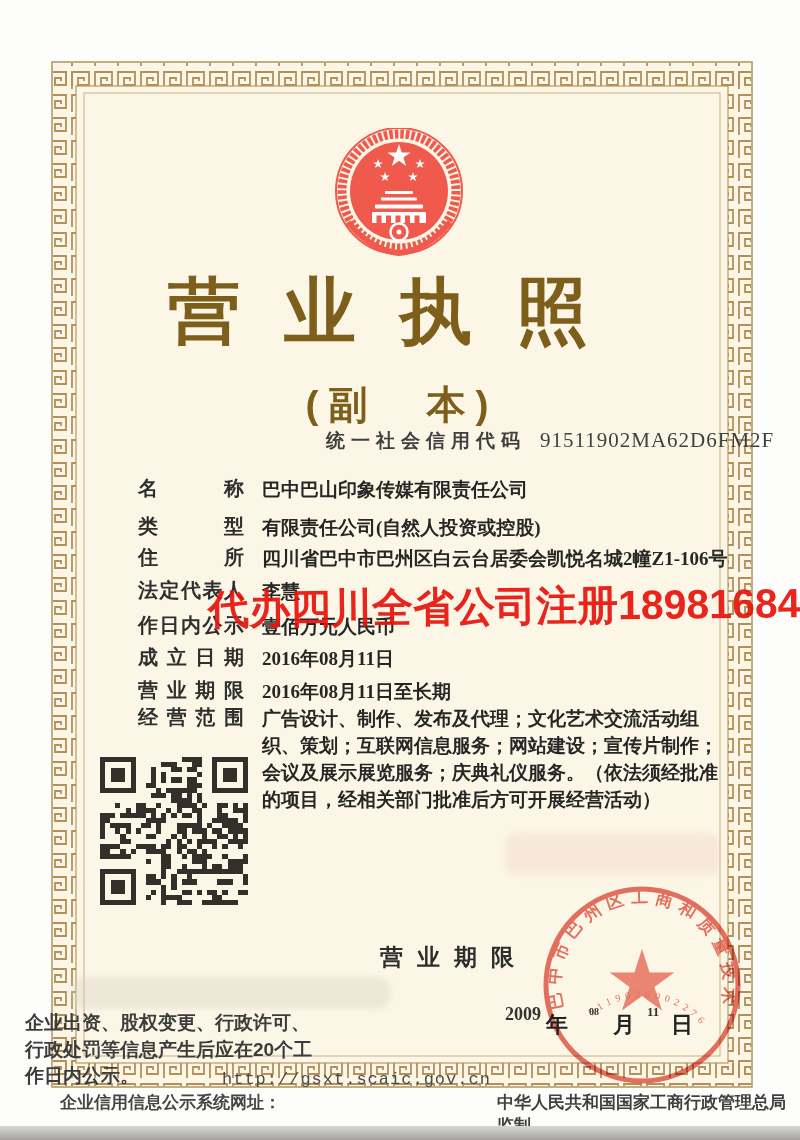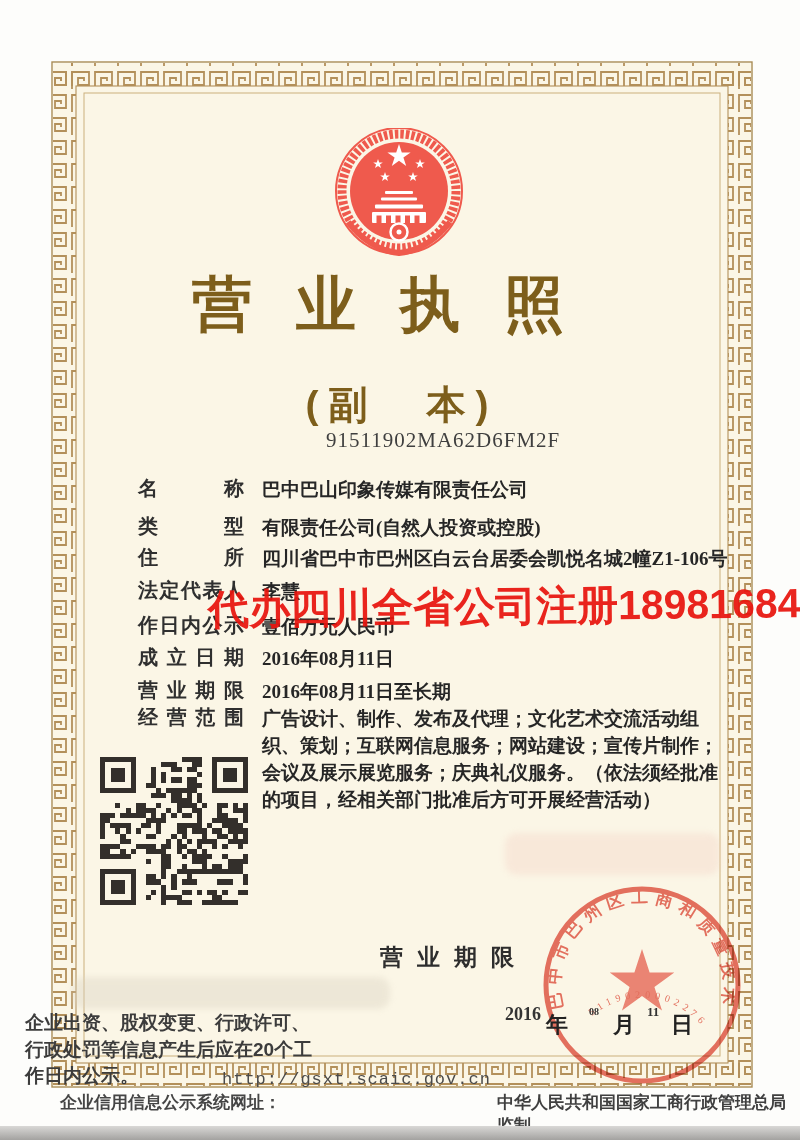--- a/index.html
+++ b/index.html
@@ -8,21 +8,21 @@
   svg{display:block;}
 
   
   .frame-svg{position:absolute;left:0;top:0;z-index:1;}
 
   
   .emblem{position:absolute;left:328px;top:128px;width:142px;height:142px;z-index:3;}
 
   
   .title{position:absolute;left:53px;top:272px;width:650px;text-align:center;z-index:3;
-         font-size:60px;font-weight:900;color:#7d5e1b;letter-spacing:44px;padding-left:44px;
+         font-size:72px;font-weight:900;color:#7d5e1b;letter-spacing:44px;padding-left:44px;
          box-sizing:border-box;font-family:"Liberation Sans",sans-serif;line-height:1.1;}
   .subtitle{position:absolute;left:53px;top:378px;width:698px;text-align:center;z-index:3;
          font-size:39px;font-weight:700;color:#7d5e1b;letter-spacing:10px;}
   .credit-line{position:absolute;left:326px;top:428px;z-index:3;display:flex;align-items:baseline;gap:14px;}
   .credit-label{font-size:19px;font-weight:700;color:#3f3f3f;letter-spacing:6px;}
   .credit-code{font-size:21px;color:#3f3f3f;font-family:"Liberation Serif",serif;letter-spacing:1px;}
 
   
   .row{position:absolute;left:138px;display:flex;align-items:flex-start;z-index:3;}
   .flabel{width:106px;flex:0 0 106px;font-size:20px;font-weight:700;color:#2f2f2f;
@@ -114,20 +114,21 @@
     <rect x="86.5" y="87.5" width="5" height="7.5" fill="#ef5a4d"></rect>
     <circle cx="71" cy="104" r="8.5" fill="#ef5a4d" stroke="#fff" stroke-width="2.5"></circle>
     <circle cx="71" cy="104" r="2.5" fill="#fff"></circle>
     <path d="M20,94 Q42,122 71,125 Q100,122 122,94" fill="none" stroke="#ef5a4d" stroke-width="6"></path>
   </svg>
 
   <div class="title">营业执照</div>
   <div class="subtitle">(副　本)</div>
 
   <div class="credit-line">
+    <span class="credit-label">统一社会信用代码</span>
     <span class="credit-code">91511902MA62D6FM2F</span>
   </div>
 
   <div class="row" style="top:476px">
     <span class="flabel">名称</span>
     <span class="fvalue">巴中巴山印象传媒有限责任公司</span>
   </div>
   <div class="row" style="top:514px">
     <span class="flabel">类型</span>
     <span class="fvalue">有限责任公司(自然人投资或控股)</span>
@@ -457,21 +458,21 @@
     <text font-size="17" font-weight="700" fill="#e25a4c" font-family="Liberation Sans, sans-serif">
       <textPath href="#sealTop" startOffset="2" textLength="418">巴中市巴州区工商和质量技术监督管理局</textPath>
     </text>
     <polygon fill="#e86456" opacity="0.9" points="108,69 115.6,92.5 140.3,92.5 120.4,107 128,130.5 108,116 88,130.5 95.6,107 75.7,92.5 100.4,92.5"></polygon>
     <path id="sealNum" d="M 48,146 A 78,78 0 0 1 168,146" fill="none"></path>
     <text font-size="10" fill="#e25a4c" font-family="Liberation Serif, serif">
       <textPath href="#sealNum" startOffset="14" textLength="120">5119020002276</textPath>
     </text>
   </svg>
 
-  <span class="date-part d-num" style="left:505px;top:1004px;font-size:18px;">2016</span>
+  <span class="date-part d-num" style="left:505px;top:1004px;font-size:18px;">2009</span>
   <span class="date-part d-cjk" style="left:546px;top:1010px;">年</span>
   <span class="date-part d-num" style="left:589px;top:1006px;font-size:10px;">08</span>
   <span class="date-part d-cjk" style="left:613px;top:1010px;">月</span>
   <span class="date-part d-num" style="left:647px;top:1004px;font-size:13px;">11</span>
   <span class="date-part d-cjk" style="left:671px;top:1010px;">日</span>
 
   <div class="notice">
     <div>企业出资、股权变更、行政许可、</div>
     <div>行政处罚等信息产生后应在20个工</div>
     <div>作日内公示。</div>

